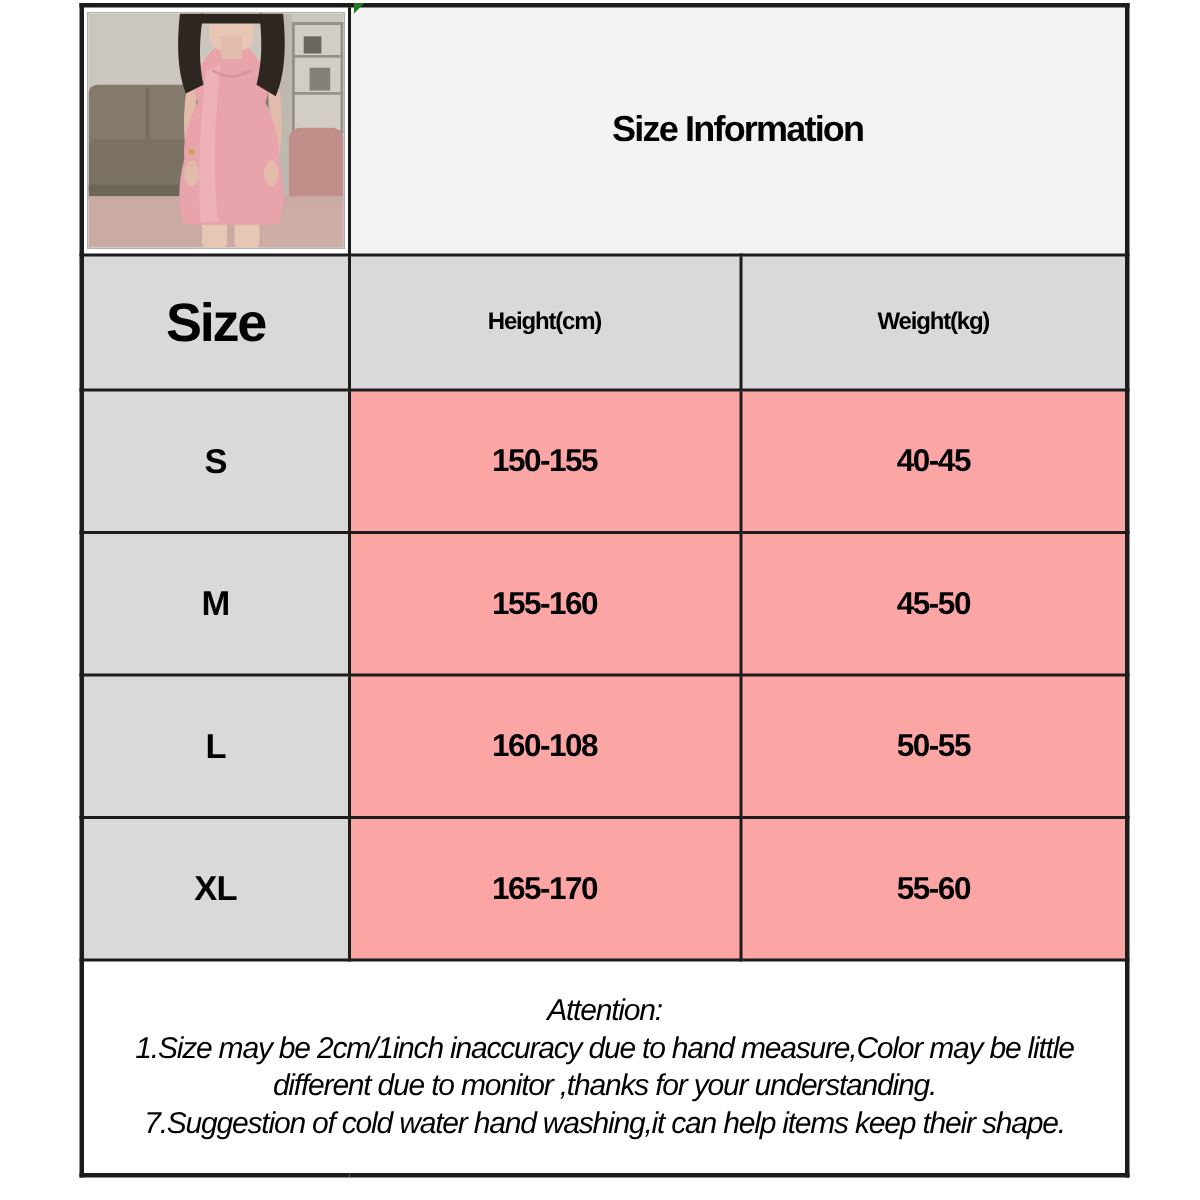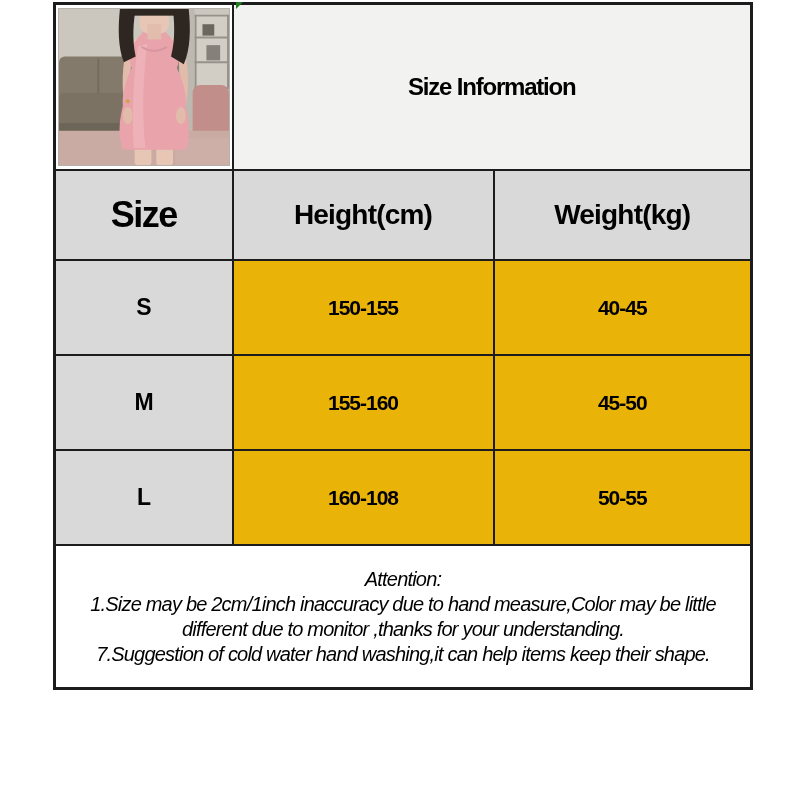--- a/index.html
+++ b/index.html
@@ -11,23 +11,23 @@
   .sheet{border:3px solid #1c1c1c;}
   .r-top td{height:164px;}
   .r-head td{height:88px;background:#d9d9d9;font-weight:bold;}
   .r-data td{height:93px;}
   .r-note td{height:141px;}
   .photo-cell{background:#ffffff;}
   .photo-frame{width:172px;height:158px;margin:2px auto;border:1px solid #b5b2ac;box-sizing:border-box;}
   .photo-frame svg{display:block;width:100%;height:100%;}
   .title-cell{background:#f2f2f1;font-weight:bold;font-size:24px;letter-spacing:-1.2px;}
   .size-head{font-size:36px;letter-spacing:-1.5px;}
-  .hw-head{font-size:28px;letter-spacing:-0.8px;}
+  .hw-head{font-size:16px;letter-spacing:-0.8px;}
   .size-col{background:#d9d9d9;font-weight:bold;font-size:23px;letter-spacing:-0.5px;}
-  .val-cell{background:#eab308;font-size:21px;font-weight:bold;letter-spacing:-1px;}
+  .val-cell{background:#fca5a5;font-size:21px;font-weight:bold;letter-spacing:-1px;}
   .note-cell{background:#ffffff;text-align:left;vertical-align:top;
              padding:5px 4px 0 4px;overflow:hidden;font-style:italic;}
   .note-cell div{font-size:20px;line-height:25px;letter-spacing:-0.8px;white-space:nowrap;}
   .corner-marker{position:absolute;left:236px;top:2px;width:0;height:0;
                  border-top:7px solid #1f7a1f;border-right:7px solid transparent;z-index:5;}
 </style>
 </head>
 <body>
 
 <div class="corner-marker"></div>
@@ -105,20 +105,25 @@
   <tr class="r-data">
     <td class="size-col">M</td>
     <td class="val-cell">155-160</td>
     <td class="val-cell">45-50</td>
   </tr>
   <tr class="r-data">
     <td class="size-col">L</td>
     <td class="val-cell">160-108</td>
     <td class="val-cell">50-55</td>
   </tr>
+  <tr class="r-data">
+    <td class="size-col">XL</td>
+    <td class="val-cell">165-170</td>
+    <td class="val-cell">55-60</td>
+  </tr>
 
   <tr class="r-note">
     <td colspan="3" class="note-cell">
       <div>Attention:</div>
       <div>1.Size may be 2cm/1inch inaccuracy due to hand measure,Color may be little</div>
       <div>different due to monitor ,thanks for your understanding.</div>
       <div>7.Suggestion of cold water hand washing,it can help items keep their shape.</div>
     </td>
   </tr>
 </tbody>

